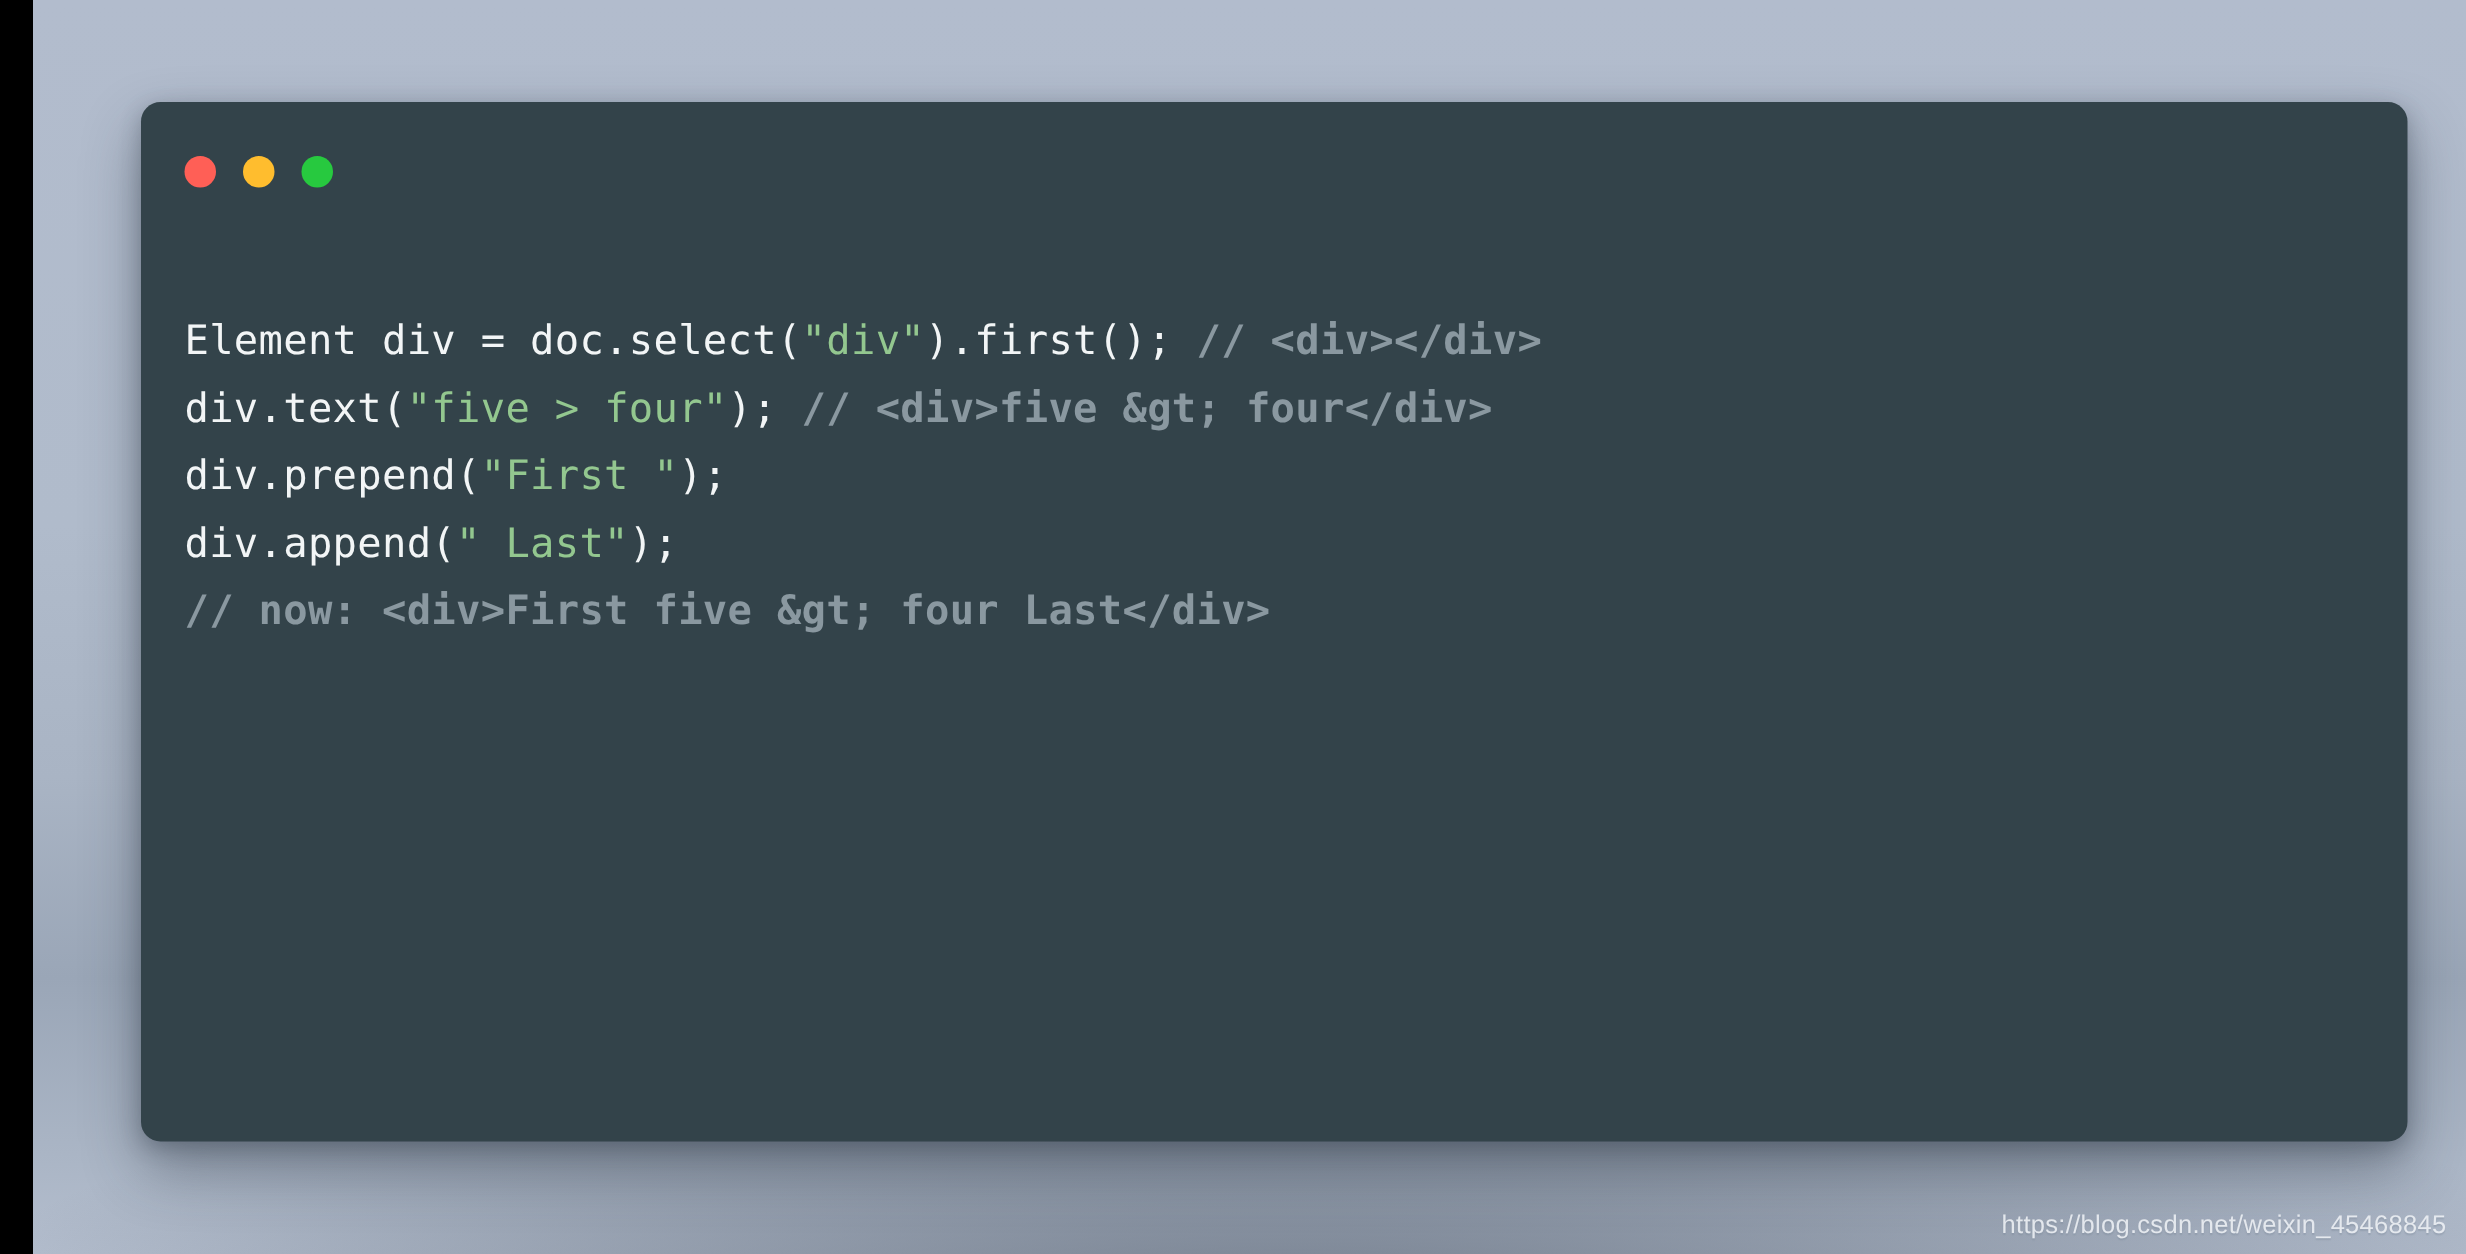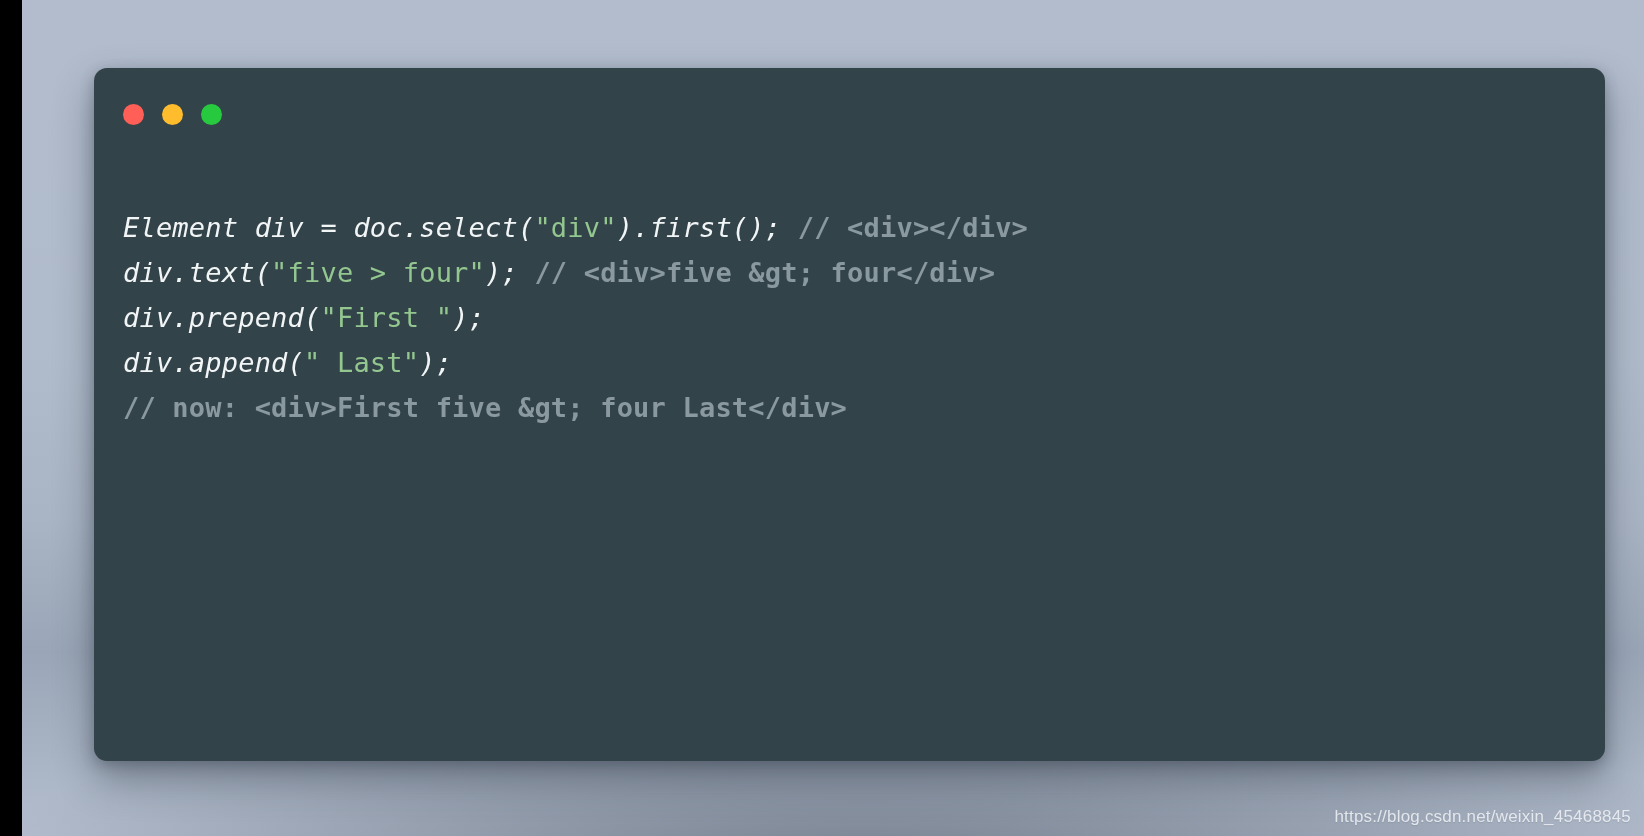--- a/index.html
+++ b/index.html
@@ -113,21 +113,21 @@
     line-height: 45px;
     letter-spacing: 0.2px;
     color: #f2f5f6;
   }
 
   .code-line {
     white-space: pre;
     min-height: 45px;
   }
 
-  .tok-plain   { color: #f2f5f6; font-style: italic; }
+  .tok-plain   { color: #f2f5f6; }
   .tok-string  { color: #93c78f; }
   .tok-comment { color: #8a98a0; font-weight: bold; }
 
   
   #watermark {
     position: absolute;
     right: 13px;
     bottom: 9px;
     font-family: "Liberation Sans", "DejaVu Sans", sans-serif;
     font-size: 17px;

